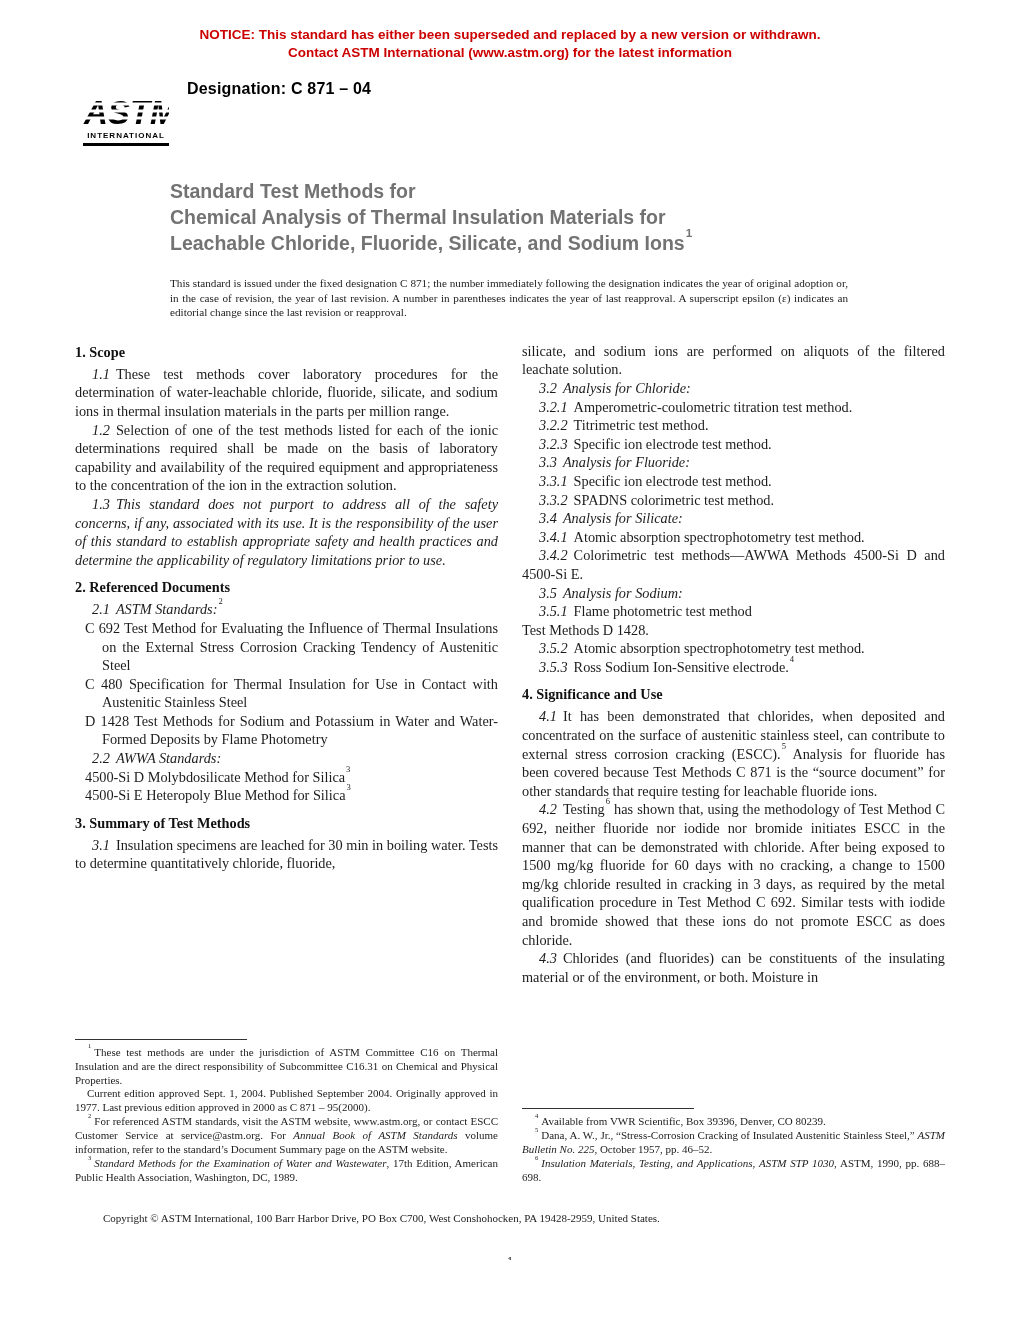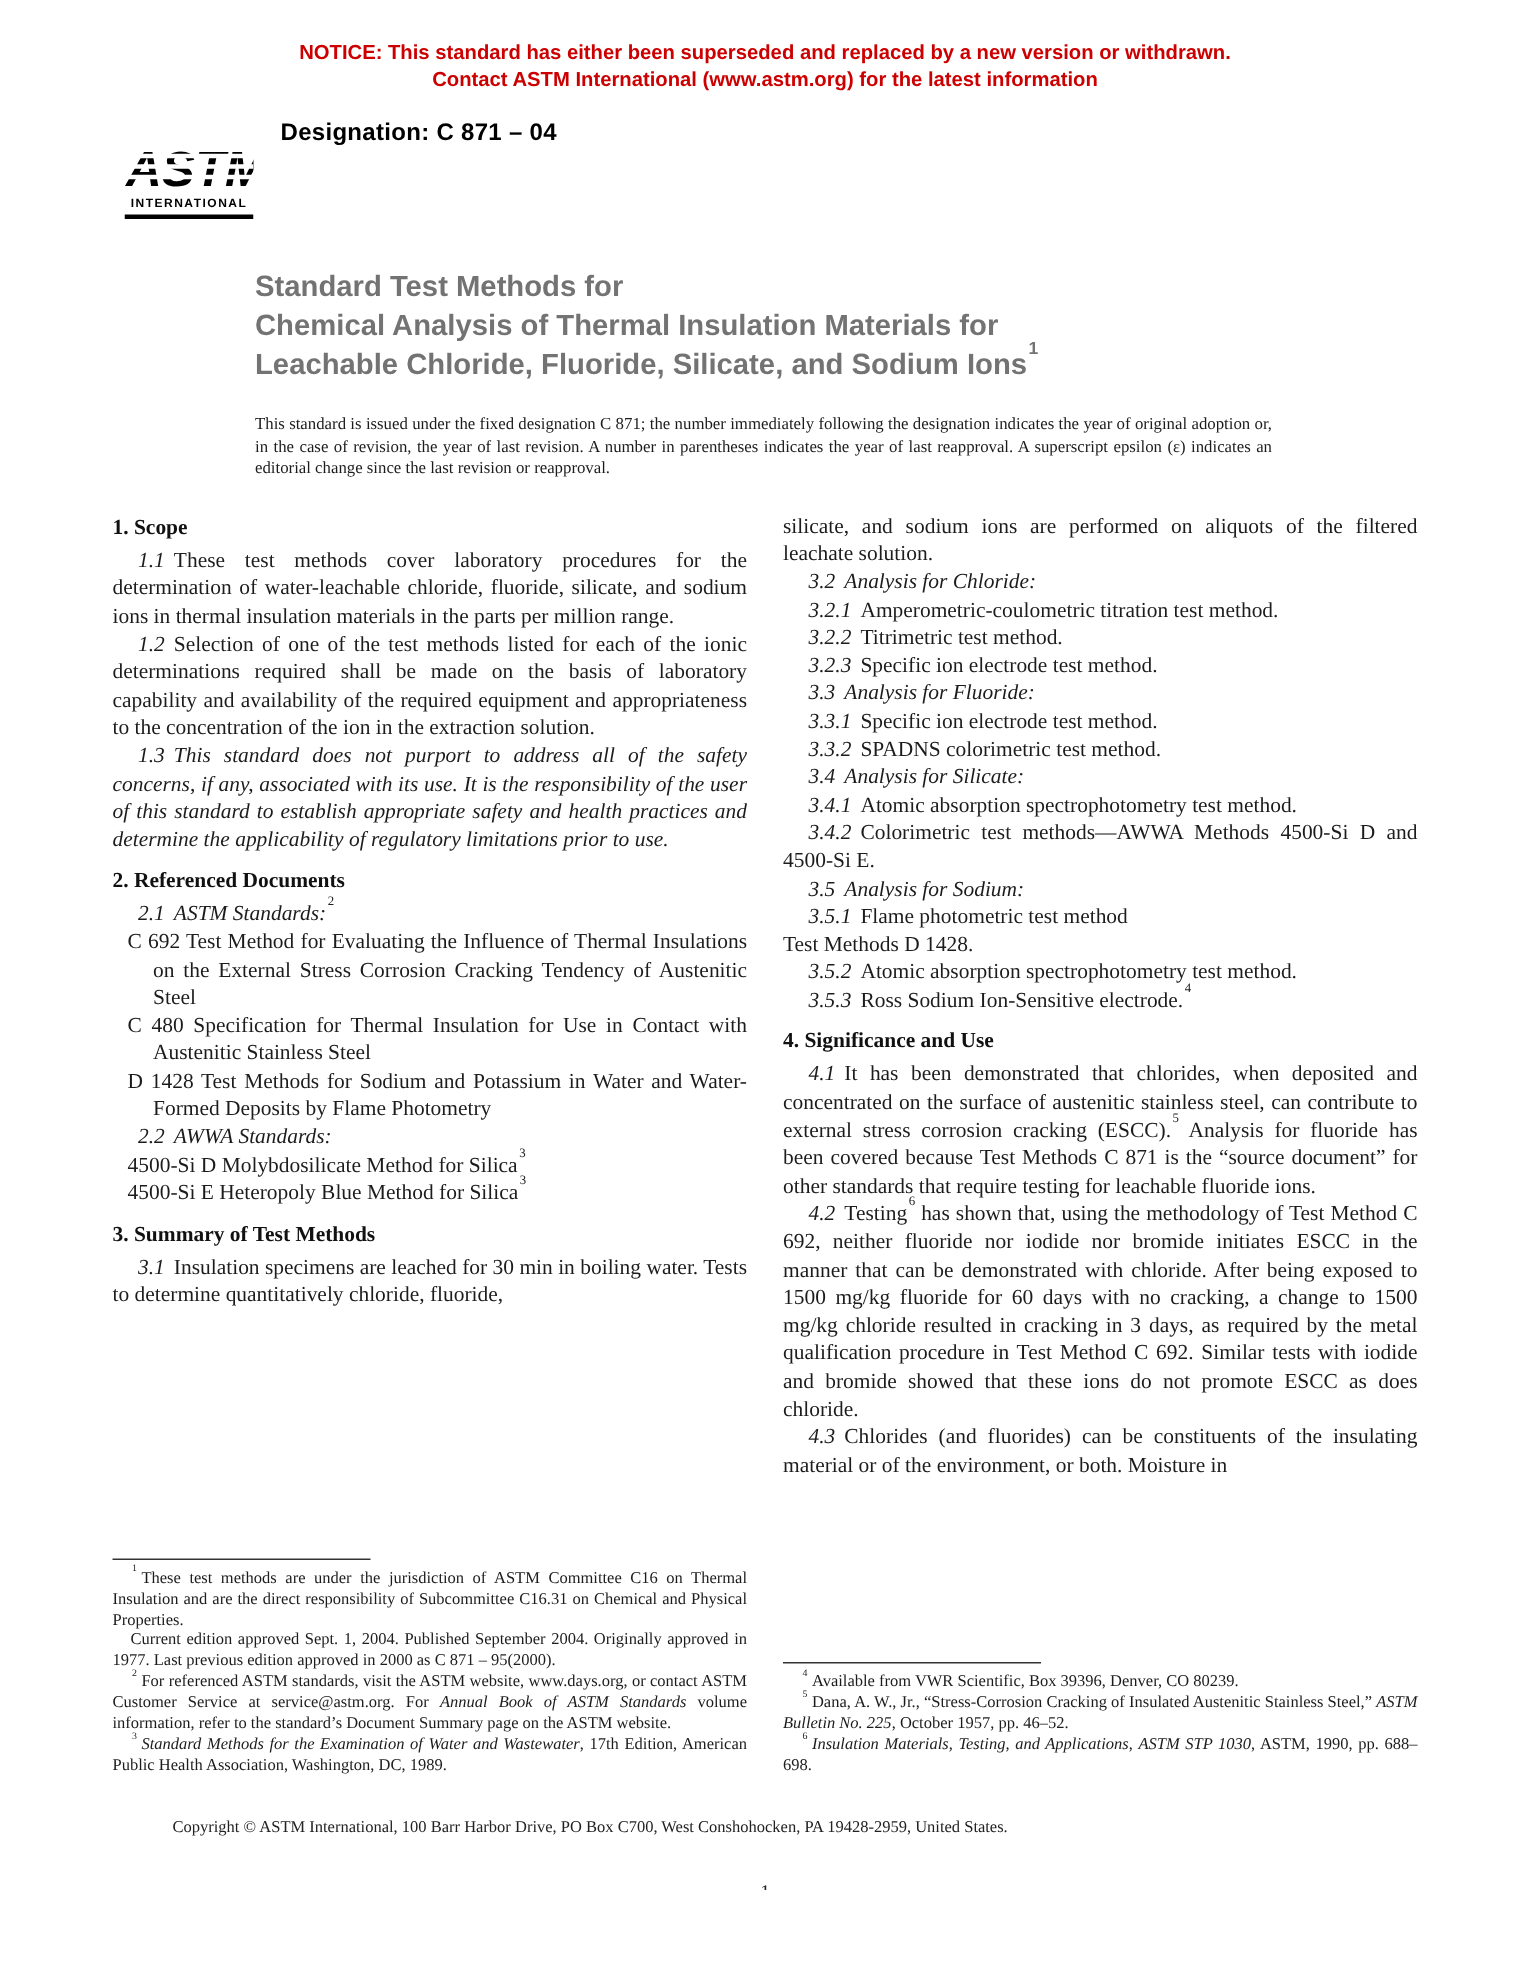--- a/index.html
+++ b/index.html
@@ -23,21 +23,21 @@
   .para{font-size:14.3px;line-height:18.6px;text-align:justify;}
   .ind{text-indent:17px;}
   .ref{padding-left:27px;text-indent:-17px;}
   .pnum{font-style:italic;margin-right:6px;}
   .ilabel{font-style:italic;}
   .sup{font-size:.6em;line-height:0;position:relative;top:-.5em;margin-left:1px;}
   .fns{margin-top:auto;padding-bottom:2px;}
   .fn-rule{width:172px;border-top:1px solid #333;margin-bottom:6px;}
   .fn{font-size:11px;line-height:13.9px;text-align:justify;text-indent:12px;}
   .fn .sup{margin-right:3px;top:-.4em;}
-  .copyright{position:absolute;left:87px;top:1212px;font-size:11px;color:#222;padding-left:28px;}
+  .copyright{position:absolute;left:75px;top:1212px;font-size:11px;color:#222;padding-left:28px;}
   .page-number{position:absolute;left:0;width:100%;top:1253px;text-align:center;font-size:13px;color:#222;}
 </style>
 </head>
 <body>
 
 <div class="page">
 
   <div class="notice">
     <div>NOTICE: This standard has either been superseded and replaced by a new version or withdrawn.</div>
     <div>Contact ASTM International (www.astm.org) for the latest information</div>
@@ -80,21 +80,21 @@
       <p class="para ref"><span>4500-Si D Molybdosilicate Method for Silica</span><sup class="sup">3</sup></p>
       <p class="para ref"><span>4500-Si E Heteropoly Blue Method for Silica</span><sup class="sup">3</sup></p>
 
       <h2 class="sec-h">3. Summary of Test Methods</h2>
       <p class="para ind"><i class="pnum">3.1</i><span>Insulation specimens are leached for 30 min in boiling water. Tests to determine quantitatively chloride, fluoride,</span></p>
 
       <div class="fns">
         <div class="fn-rule"></div>
         <p class="fn"><sup class="sup">1</sup><span>These test methods are under the jurisdiction of ASTM Committee C16 on Thermal Insulation and are the direct responsibility of Subcommittee C16.31 on Chemical and Physical Properties.</span></p>
         <p class="fn">Current edition approved Sept. 1, 2004. Published September 2004. Originally approved in 1977. Last previous edition approved in 2000 as C 871 – 95(2000).</p>
-        <p class="fn"><sup class="sup">2</sup><span>For referenced ASTM standards, visit the ASTM website, www.days.org, or contact ASTM Customer Service at service@astm.org. For </span><i>Annual Book of ASTM Standards</i><span> volume information, refer to the standard’s Document Summary page on the ASTM website.</span></p>
+        <p class="fn"><sup class="sup">2</sup><span>For referenced ASTM standards, visit the ASTM website, www.astm.org, or contact ESCC Customer Service at service@astm.org. For </span><i>Annual Book of ASTM Standards</i><span> volume information, refer to the standard’s Document Summary page on the ASTM website.</span></p>
         <p class="fn"><sup class="sup">3</sup><i>Standard Methods for the Examination of Water and Wastewater</i><span>, 17th Edition, American Public Health Association, Washington, DC, 1989.</span></p>
       </div>
     </div>
 
     <div class="col">
       <p class="para">silicate, and sodium ions are performed on aliquots of the filtered leachate solution.</p>
       <p class="para ind"><i class="pnum">3.2</i><i class="ilabel">Analysis for Chloride:</i></p>
       <p class="para ind"><i class="pnum">3.2.1</i><span>Amperometric-coulometric titration test method.</span></p>
       <p class="para ind"><i class="pnum">3.2.2</i><span>Titrimetric test method.</span></p>
       <p class="para ind"><i class="pnum">3.2.3</i><span>Specific ion electrode test method.</span></p>

